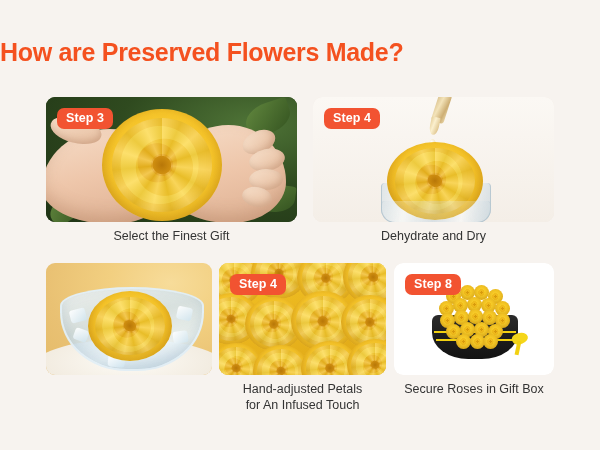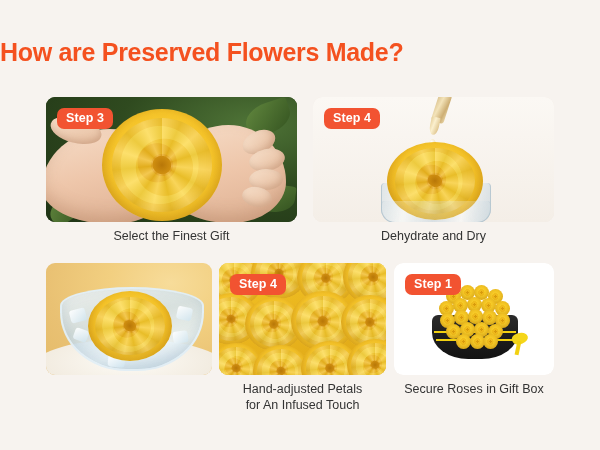--- a/index.html
+++ b/index.html
@@ -329,18 +329,18 @@
       <div class="rose-mini" style="left:74px; top:46px; width:15px; height:15px;"></div>
       <div class="rose-mini" style="left:88px; top:47px; width:15px; height:15px;"></div>
       <div class="rose-mini" style="left:101px; top:50px; width:15px; height:15px;"></div>
       <div class="rose-mini" style="left:52px; top:61px; width:15px; height:15px;"></div>
       <div class="rose-mini" style="left:66px; top:59px; width:15px; height:15px;"></div>
       <div class="rose-mini" style="left:80px; top:59px; width:15px; height:15px;"></div>
       <div class="rose-mini" style="left:94px; top:61px; width:15px; height:15px;"></div>
       <div class="rose-mini" style="left:62px; top:71px; width:15px; height:15px;"></div>
       <div class="rose-mini" style="left:76px; top:71px; width:15px; height:15px;"></div>
       <div class="rose-mini" style="left:89px; top:71px; width:15px; height:15px;"></div>
-      <div class="badge">Step 1</div>
+      <div class="badge">Step 8</div>
     </div>
     <div class="caption" style="top:118px;">Secure Roses in Gift Box</div>
   </div>
 
 </div>
 
 </body></html>

